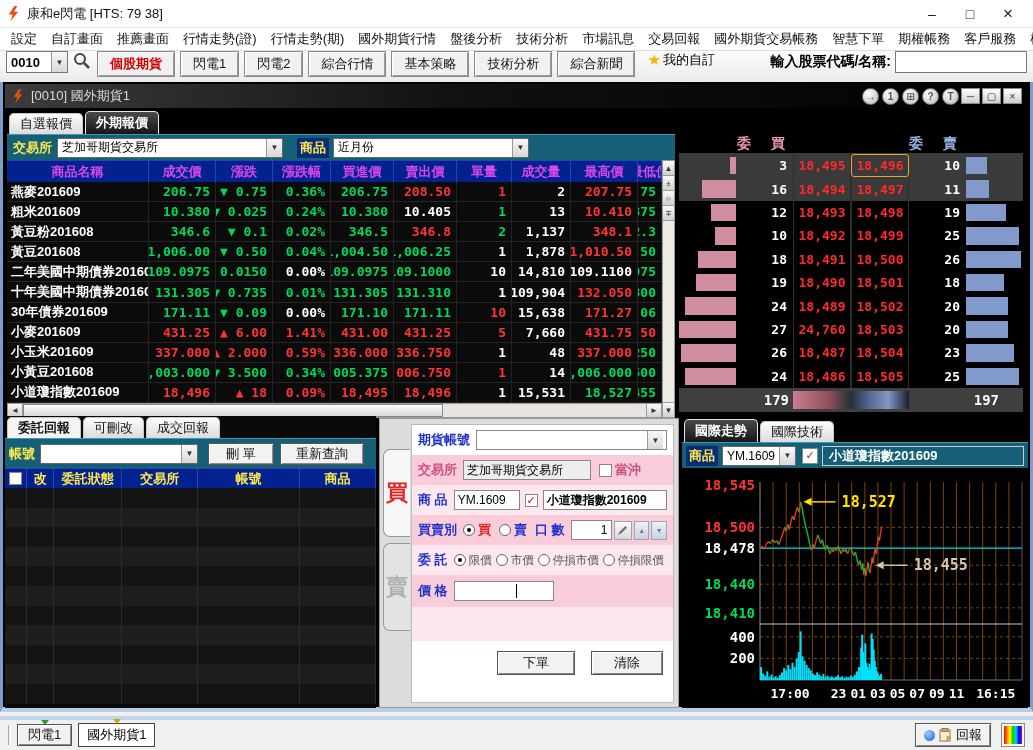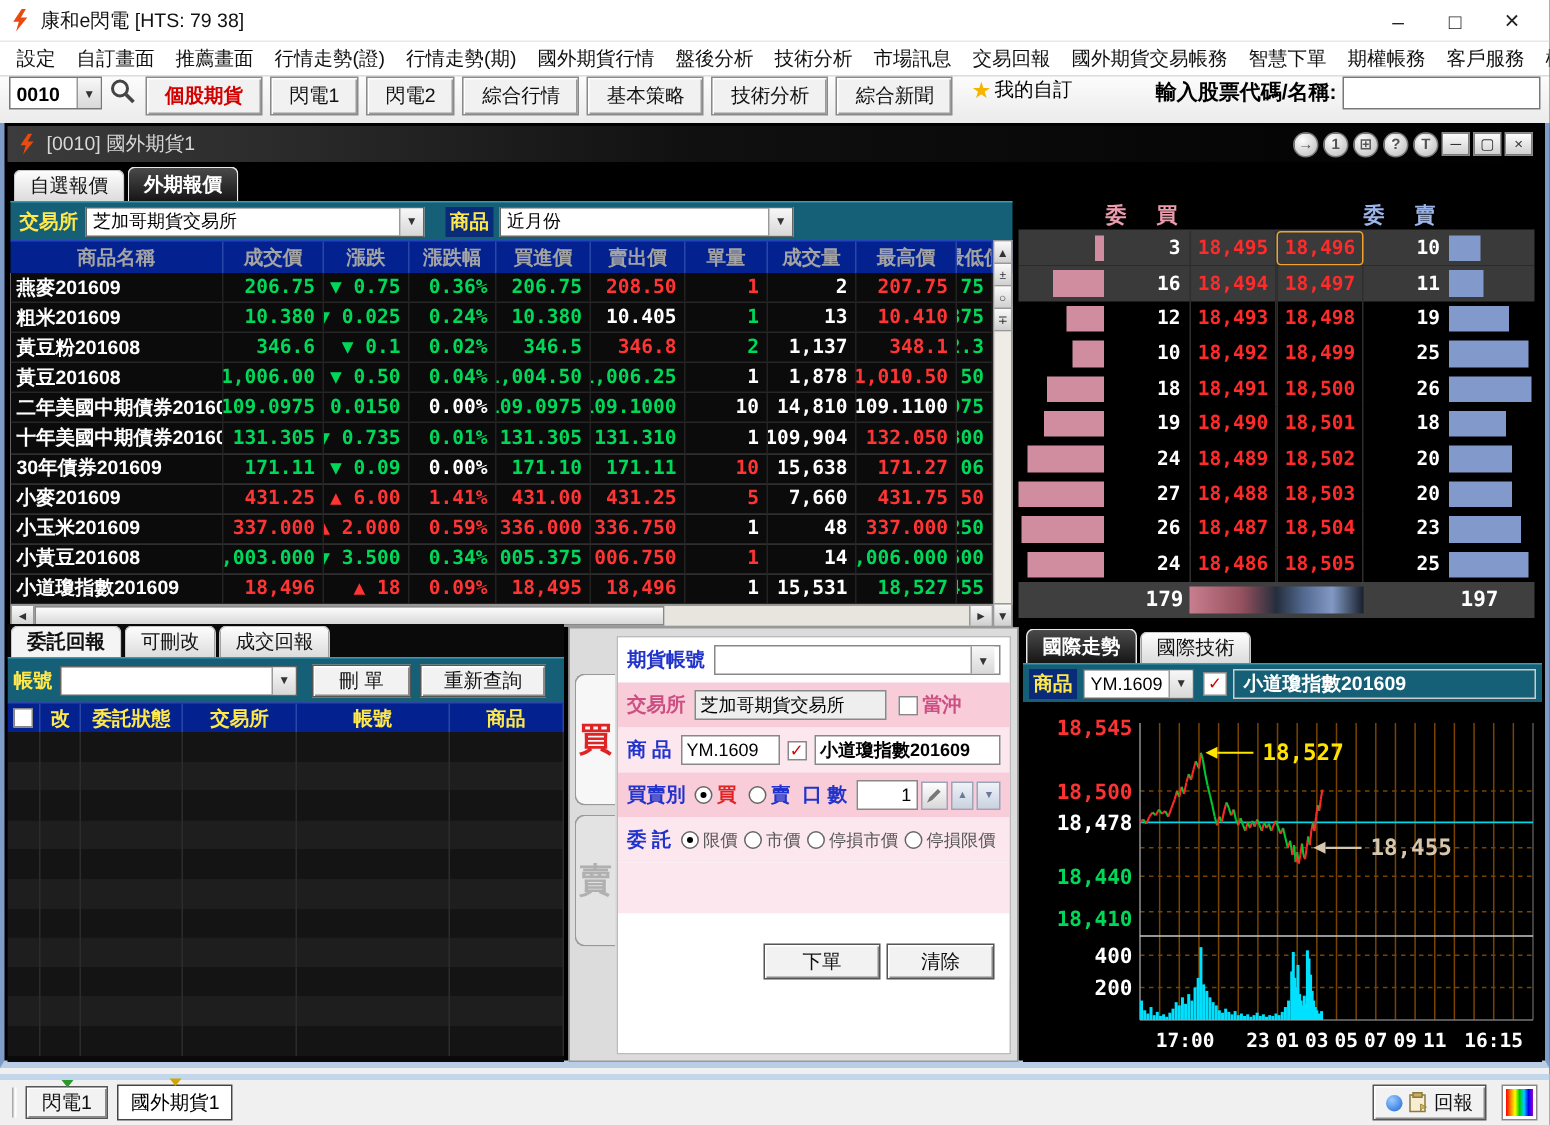--- a/index.html
+++ b/index.html
@@ -51,21 +51,21 @@
     background:linear-gradient(#fdfdfd,#dcdcdc); color:#111; }
   .tab.dark { background:linear-gradient(#4a4a4a,#161616); color:#fff; font-weight:bold; border-color:#e8e8e8; height:23px; }
 
   
   .q-section { position:absolute; top:28px; left:4px; width:668px; height:308px; }
   .q-filter { height:26px; background:#156076; display:flex; align-items:center; padding:0 6px; border-top:1px solid #3b9ab5; }
   .flabel { color:#ffe84a; font-size:13px; font-weight:bold; margin-right:5px; white-space:nowrap; }
   .combo { background:#fff; border:1px solid #666; height:20px; display:flex; align-items:center; }
   .combo .cval { flex:1; font-size:12px; padding-left:4px; white-space:nowrap; overflow:hidden; }
   .q-header { height:22px; display:flex; background:#03228f; border-top:1px solid #2244bb; }
-  .q-header .hc { color:#a3a3a3; font-size:13px; font-weight:bold; display:flex; align-items:center; justify-content:center;
+  .q-header .hc { color:#d946ef; font-size:13px; font-weight:bold; display:flex; align-items:center; justify-content:center;
     border-right:1px solid #2a47a8; overflow:hidden; white-space:nowrap; }
   .q-body { height:221px; overflow:hidden; background:#ffffff; }
   .q-row { height:20.1px; display:flex; border-bottom:1px solid #262626; background:#0b0b0b; }
   .q-row .nc { font-size:13px; font-weight:bold; color:#fff; padding-left:4px; display:flex; align-items:center;
     overflow:hidden; white-space:nowrap; border-right:1px solid #222; }
   .q-row .vc { font-family:"DejaVu Sans Mono",monospace; font-size:13px; font-weight:bold; display:flex; align-items:center;
     justify-content:flex-end; padding-right:5px; border-right:1px solid #222; overflow:hidden; white-space:nowrap; }
   .cg { color:#00d85a; } .cr { color:#ff3434; } .cw { color:#fff; }
   .q-vscroll { position:absolute; top:50px; right:0; width:13px; height:258px; background:#d8d4cc;
     display:flex; flex-direction:column; border:1px solid #999; }
@@ -124,21 +124,21 @@
   .o-row .olbl { font-size:13px; font-weight:bold; color:#2233cc; white-space:nowrap; margin-right:6px; }
   .olbl.pinklbl { color:#cc4f82; }
   .pink1 { background:#f8ccd9; } .pink2 { background:#fce7ee; }
   .o-input { background:#fff; border:1px solid #888; height:20px; font-size:12px; display:flex; align-items:center; padding:0 3px; }
   .radio { width:12px; height:12px; border-radius:50%; background:#fff; border:1px solid #666; display:inline-block; position:relative; margin-right:3px; flex:none; }
   .radio.sel::after { content:""; position:absolute; left:3px; top:3px; width:4px; height:4px; border-radius:50%; background:#000; }
   .cbx { width:13px; height:13px; background:#fff; border:1px solid #888; display:flex; align-items:center; justify-content:center; flex:none; }
   .cbx.checked { color:#d40000; font-weight:bold; font-size:11px; }
   .spin { width:16px; height:19px; background:linear-gradient(#eef2f8,#c9d2e0); border:1px solid #9aa6b8; color:#6a7a96;
     font-size:7px; display:flex; align-items:center; justify-content:center; margin-left:2px; }
-  .o-btnrow { display:flex; justify-content:flex-end; align-items:flex-end; gap:4px; padding-right:10px; background:#fff; }
+  .o-btnrow { display:flex; justify-content:flex-end; align-items:center; gap:16px; padding-right:10px; background:#fff; }
   .big-btn { width:78px; height:24px; font-size:13px; }
 
   
   .intl { position:absolute; top:336px; left:679px; width:346px; height:290px; background:#000; }
   .i-filter { height:26px; background:#156076; display:flex; align-items:center; padding:0 4px; border-top:1px solid #3b9ab5; }
   .chip { background:#0a2a7a; color:#ffe84a; font-size:13px; font-weight:bold; padding:1px 3px; margin-right:4px; white-space:nowrap; }
   .i-name { border:1px solid #ccc; color:#fff; font-size:13px; font-weight:bold; height:20px; display:flex; align-items:center;
     padding:0 6px; margin-left:4px; flex:1; }
   .i-chart { position:absolute; top:52px; left:0; width:346px; height:238px; }
 
@@ -506,21 +506,21 @@
             <div class="lcell-size">20</div>
             <div class="lcell-bar">
               <div class="lbar-ask" style="width: 74%;"></div>
             </div>
           </div>
           <div class="lrow">
             <div class="lcell-bar">
               <div class="lbar-bid" style="width: 100%;"></div>
             </div>
             <div class="lcell-size">27</div>
-            <div class="lcell-price">18,488</div>
+            <div class="lcell-price">24,760</div>
             <div class="lcell-price">18,503</div>
             <div class="lcell-size">20</div>
             <div class="lcell-bar">
               <div class="lbar-ask" style="width: 74%;"></div>
             </div>
           </div>
           <div class="lrow">
             <div class="lcell-bar">
               <div class="lbar-bid" style="width: 96%;"></div>
             </div>
@@ -720,20 +720,27 @@
           <span class="olbl">委  託</span>
         <span class="radio sel"></span>
             <span style="font-size: 11.5px; color: rgb(85, 85, 85); margin-right: 4px; white-space: nowrap;">限價</span>
             <span class="radio"></span>
             <span style="font-size: 11.5px; color: rgb(85, 85, 85); margin-right: 4px; white-space: nowrap;">市價</span>
             <span class="radio"></span>
             <span style="font-size: 11.5px; color: rgb(85, 85, 85); margin-right: 4px; white-space: nowrap;">停損市價</span>
             <span class="radio"></span>
             <span style="font-size: 11.5px; color: rgb(85, 85, 85); margin-right: 4px; white-space: nowrap;">停損限價</span>
           </div>
+        <div class="o-row pink1" style="height:32px;">
+          <span class="olbl">價  格</span>
+          <div class="o-input" style="width:100px;">
+            <span></span>
+            <span style="width:1px;height:14px;background:#000;margin-left:58px;"></span>
+          </div>
+        </div>
         <div class="pink2" style="height:34px;"></div>
         <div class="o-btnrow" style="height:44px;">
           <div class="btn3d big-btn">下單</div>
           <div class="btn3d big-btn" style="width:72px;">清除</div>
         </div>
       </div>
     </div>
 
     <div class="intl">
       <div class="tabrow">

